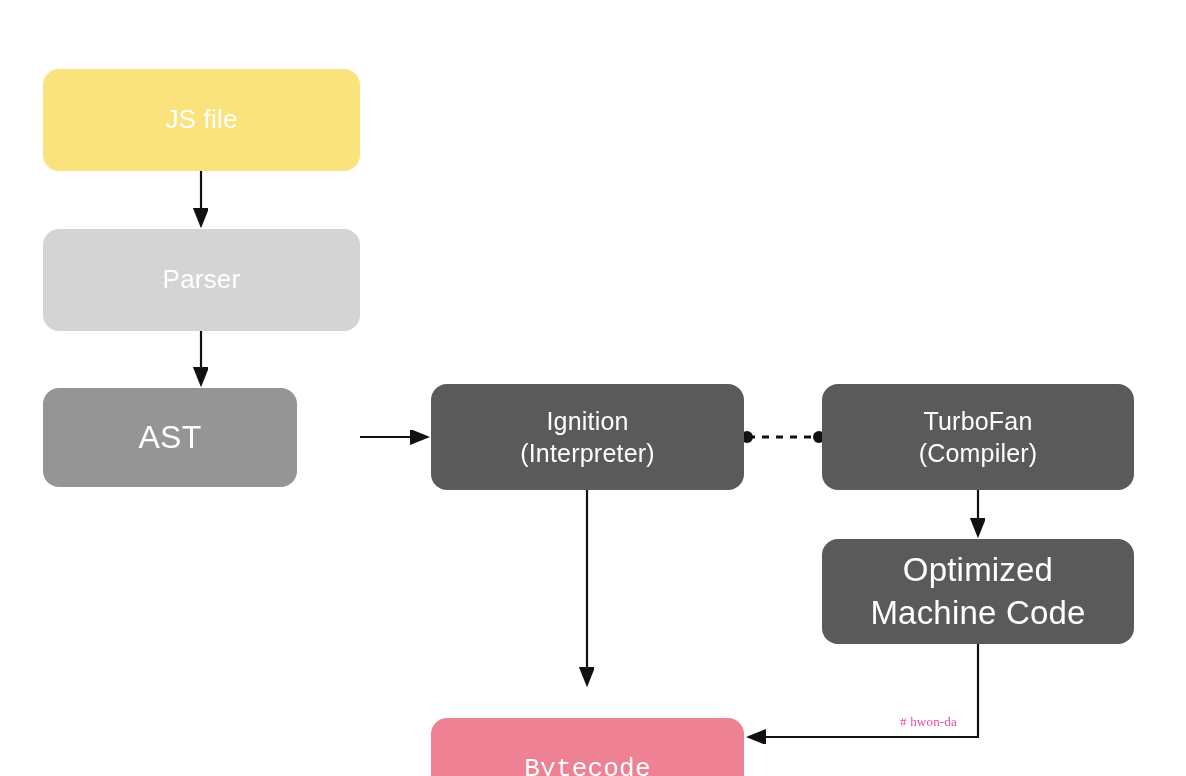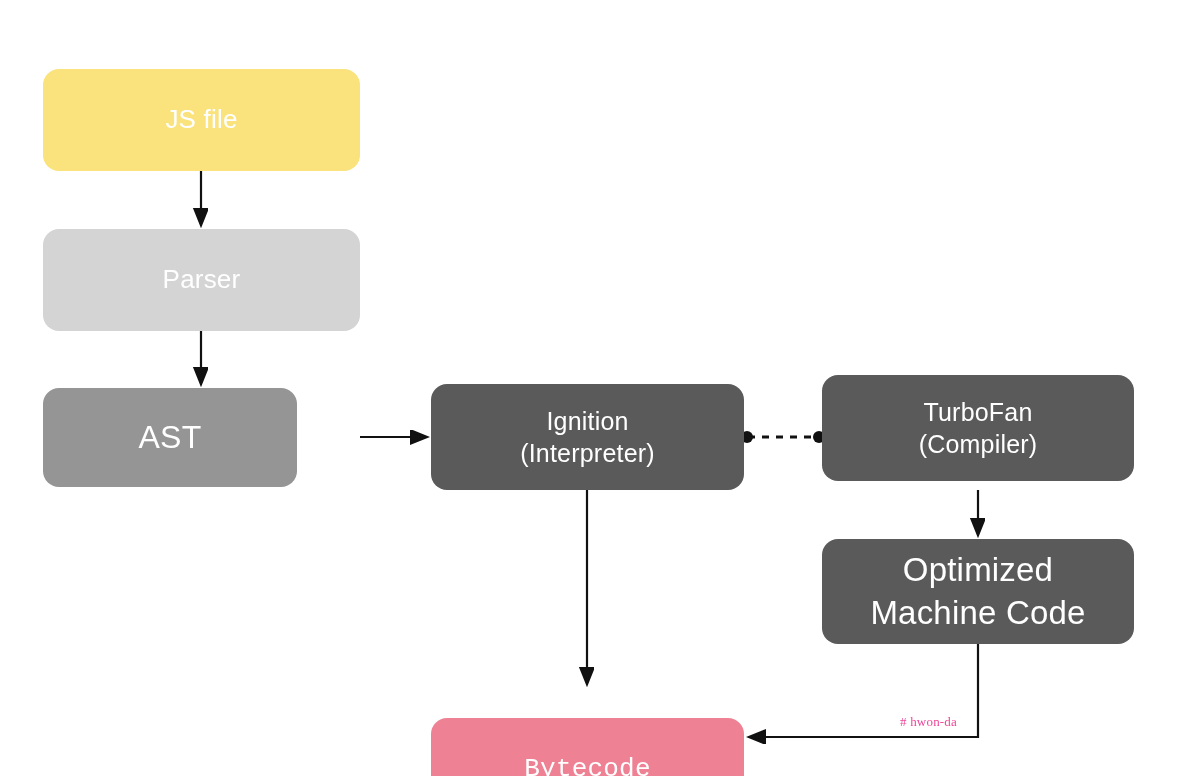--- a/index.html
+++ b/index.html
@@ -39,21 +39,21 @@
   .node .label {
     display: block;
     white-space: pre-line;
     padding: 0 10px;
   }
   
   #node-js-file        { left: 43px;  top: 26px;  width: 317px; height: 102px; font-size: 26px; }
   #node-parser         { left: 43px;  top: 186px; width: 317px; height: 102px; font-size: 26px; }
   #node-ast            { left: 43px;  top: 345px; width: 254px; height: 99px;  font-size: 32px; }
   #node-ignition       { left: 431px; top: 341px; width: 313px; height: 106px; font-size: 25px; }
-  #node-turbofan       { left: 822px; top: 332px; width: 312px; height: 106px; font-size: 25px; }
+  #node-turbofan       { left: 822px; top: 341px; width: 312px; height: 106px; font-size: 25px; }
   #node-optimized-code { left: 822px; top: 496px; width: 312px; height: 105px; font-size: 33px; }
   #node-bytecode       { left: 431px; top: 675px; width: 313px; height: 103px; font-size: 26px; font-family: Liberation Mono, monospace; }
 
   
   #connectors {
     position: absolute;
     left: 0;
     top: 0;
     width: 1186px;
     height: 776px;

